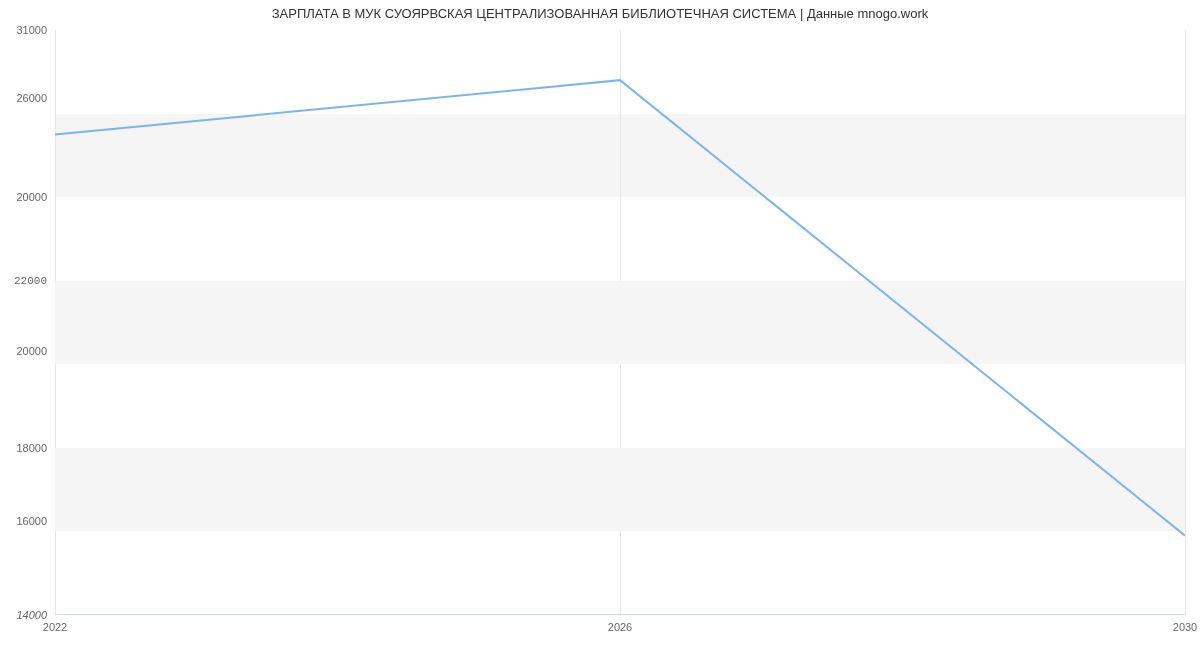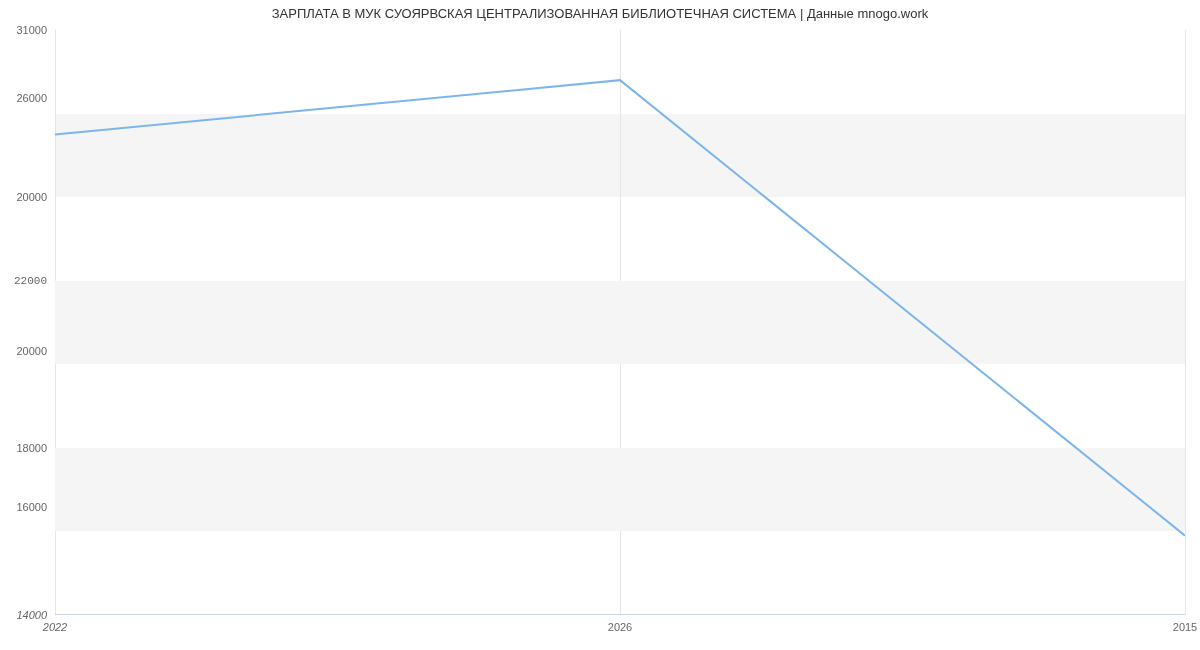--- a/index.html
+++ b/index.html
@@ -95,24 +95,24 @@
       <div class="gridline-v" style="left: 1130px;"></div>
       <div class="gridline-v" style="left: 565px;"></div>
       <div class="gridline-v" style="left: 0px;"></div>
       <div class="band" style="top: 250.714px; height: 83.5714px;"></div>
       <div class="band" style="top: 417.857px; height: 83.5714px;"></div>
     <div class="axis-x"></div>
     <svg class="line-svg" viewBox="0 0 1130 585" preserveAspectRatio="none">
       <polyline id="series" class="series-line" points="0,104.46428571428572 565,50.14285714285711 1130,505.6071428571429"></polyline>
     </svg>
   <div class="y-tick" style="top: 585px; font-style: italic;">14000</div>
-      <div class="y-tick" style="top: 477px;">16000</div>
+      <div class="y-tick" style="top: 491px;">16000</div>
       <div class="y-tick" style="top: 417.857px;">18000</div>
       <div class="y-tick" style="top: 321px; text-align: center;">20000</div>
       <div class="y-tick" style="top: 250.714px; font-family: Liberation Mono, monospace;">22000</div>
       <div class="y-tick" style="top: 167.143px;">20000</div>
       <div class="y-tick" style="top: 68px;">26000</div>
       <div class="y-tick" style="top: 0px;">31000</div>
-      <div class="x-tick" style="left: 0px; font-style: italic;">2022</div>
+      <div class="x-tick" style="left: 0px;">2022</div>
       <div class="x-tick" style="left: 565px;">2026</div>
-      <div class="x-tick" style="left: 1130px;">2015</div>
+      <div class="x-tick" style="left: 1130px;">2030</div>
     </div>
 </div>
 
 </body></html>

